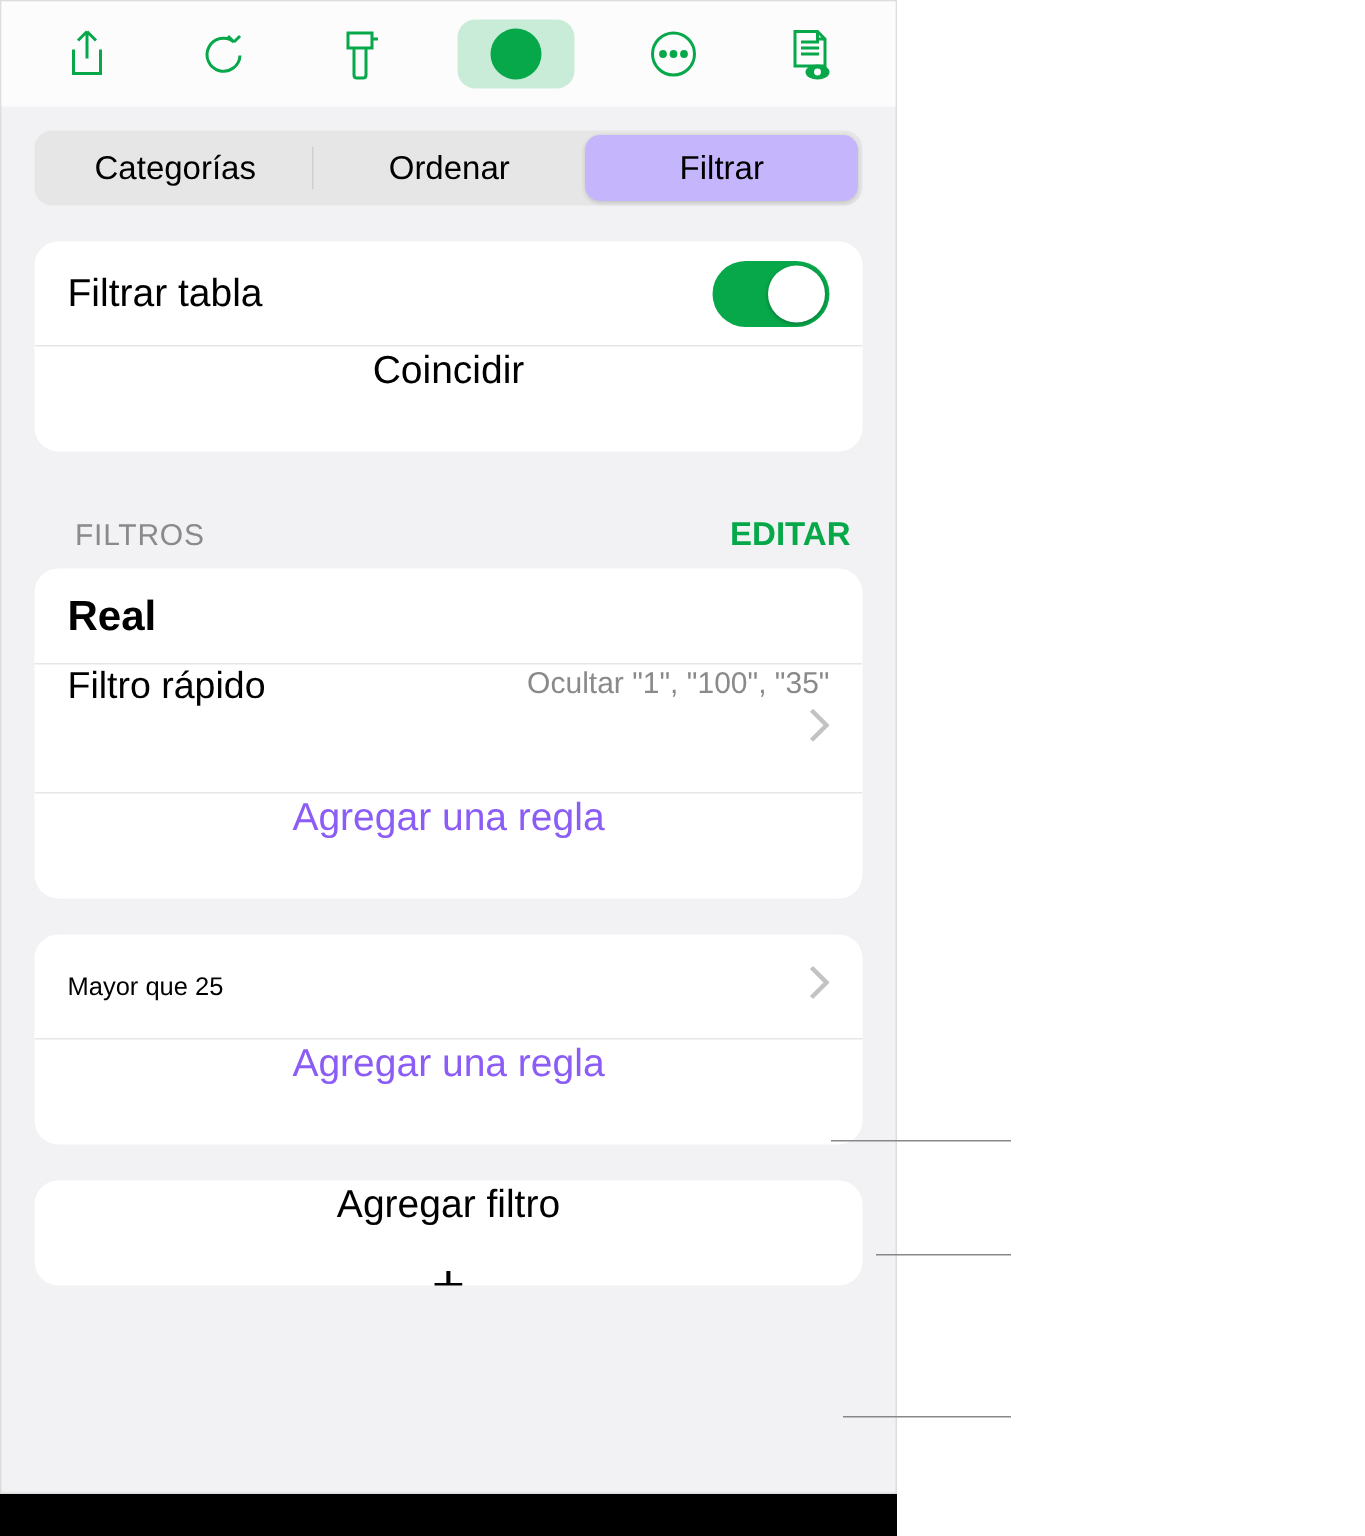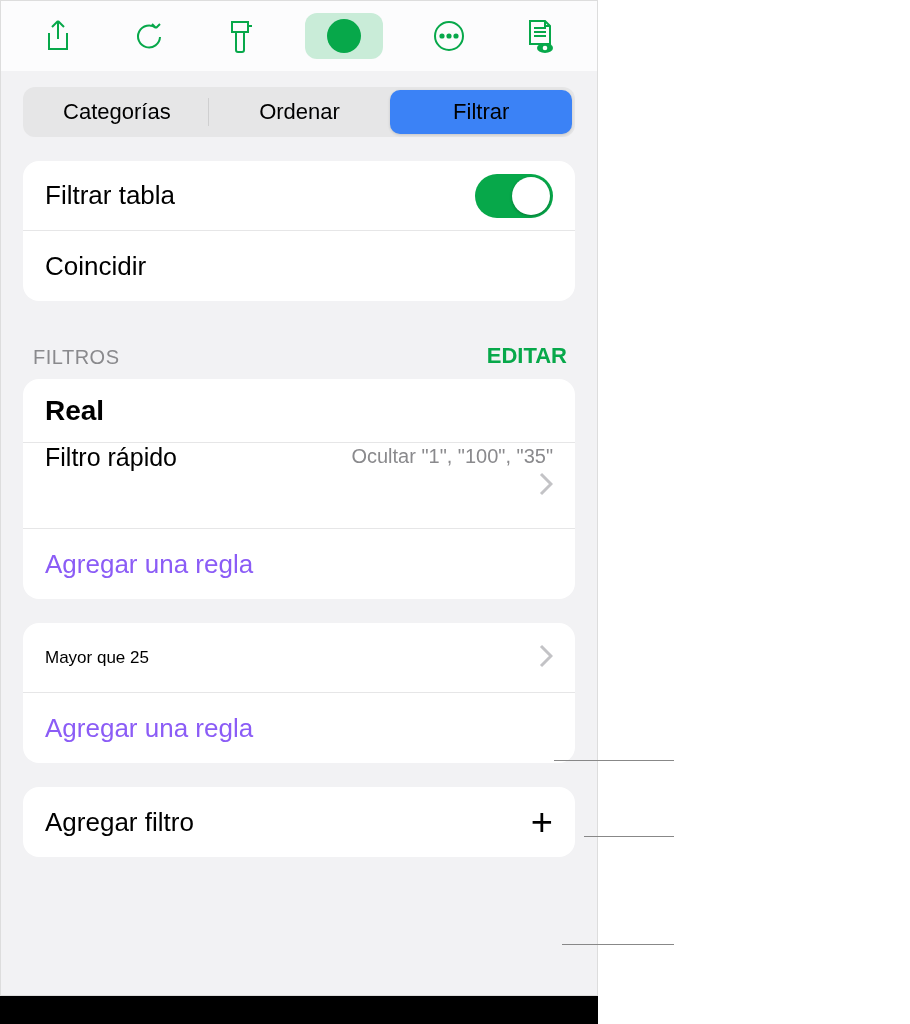--- a/index.html
+++ b/index.html
@@ -52,56 +52,56 @@
     position: relative;
   }
   .seg-item {
     flex: 1;
     display: flex; align-items: center; justify-content: center;
     font-size: 22px; color: #000;
     border-radius: 10px;
     position: relative;
   }
   .seg-item.active {
-    background: #3b82f6;
+    background: #c4b5fd;
     box-shadow: 0 1px 3px rgba(0,0,0,0.15);
     font-weight: 500;
   }
   .seg-div {
     width: 1px; background: #cfcfd0; margin: 8px 0;
   }
   
   .card {
     margin: 24px 22px 0 22px;
     background: #fff;
     border-radius: 16px;
     overflow: hidden;
   }
   .row {
     display: flex;
     align-items: center;
     min-height: 70px;
     padding: 0 22px;
     border-bottom: 1px solid #e6e6e7;
   }
-  .row:last-child { border-bottom: none; }
+  .row:last-child { border-bottom: none; flex-direction: column; }
   .row .label { font-size: 26px; color: #000; flex: 1; }
   .row .label.bold { font-weight: 700; font-size: 28px; }
   .row .sub { font-size: 20px; color: #8a8a8d; margin-top: 2px;}
   .row .val-green { font-size: 26px; color: #07a84a; }
   .row.header { min-height: 64px; }
   .row.tall { min-height: 86px; align-items: flex-start; justify-content: center; position: relative;}
   .row.tall .chev { position: absolute; right: 22px; top: 50%; transform: translateY(-50%);}
   .green-link { font-size: 26px; color: #8b5cf6; }
   .chev svg { stroke: #c3c3c6; fill: none; stroke-width: 3; }
   .plus { font-size: 38px; color: #000; font-weight: 300; line-height: 0; }
   
   .sect-hdr {
     display: flex; justify-content: space-between; align-items: flex-end;
-    margin: 42px 30px 10px 32px;
+    margin: 42px 30px 10px 49px;
   }
   .sect-hdr .t { font-size: 20px; color: #8a8a8d; letter-spacing: 0.5px;}
   .sect-hdr .e { font-size: 22px; color: #07a84a; font-weight: 600;}
   
   .toggle {
     width: 78px; height: 44px; border-radius: 22px; background: #07a84a; position: relative;
   }
   .toggle .knob {
     position: absolute; right: 3px; top: 3px; width: 38px; height: 38px; border-radius: 50%; background: #fff; box-shadow: 0 1px 3px rgba(0,0,0,0.3);
   }

